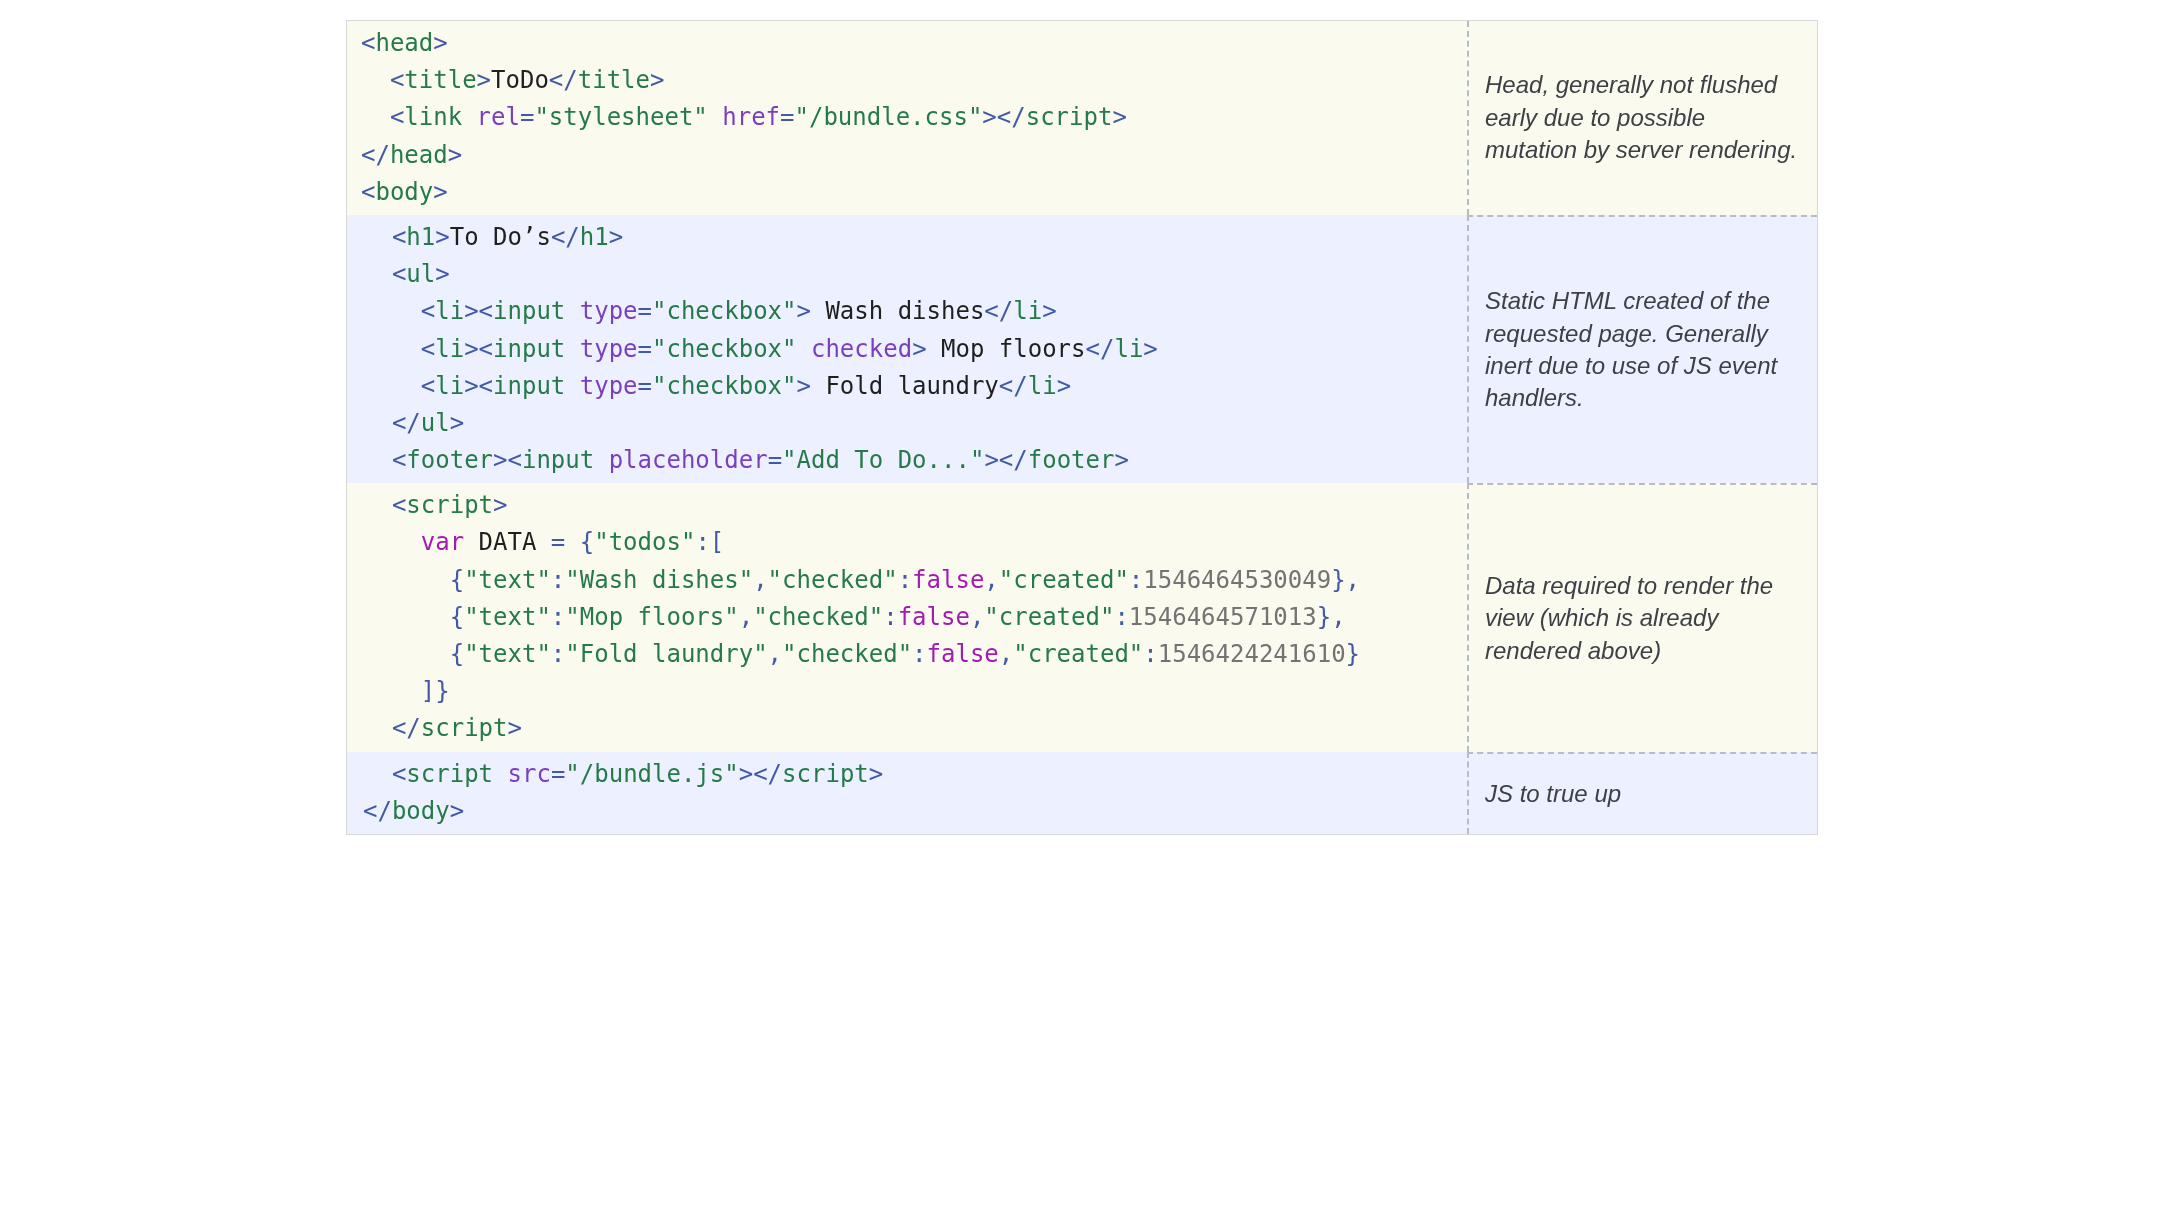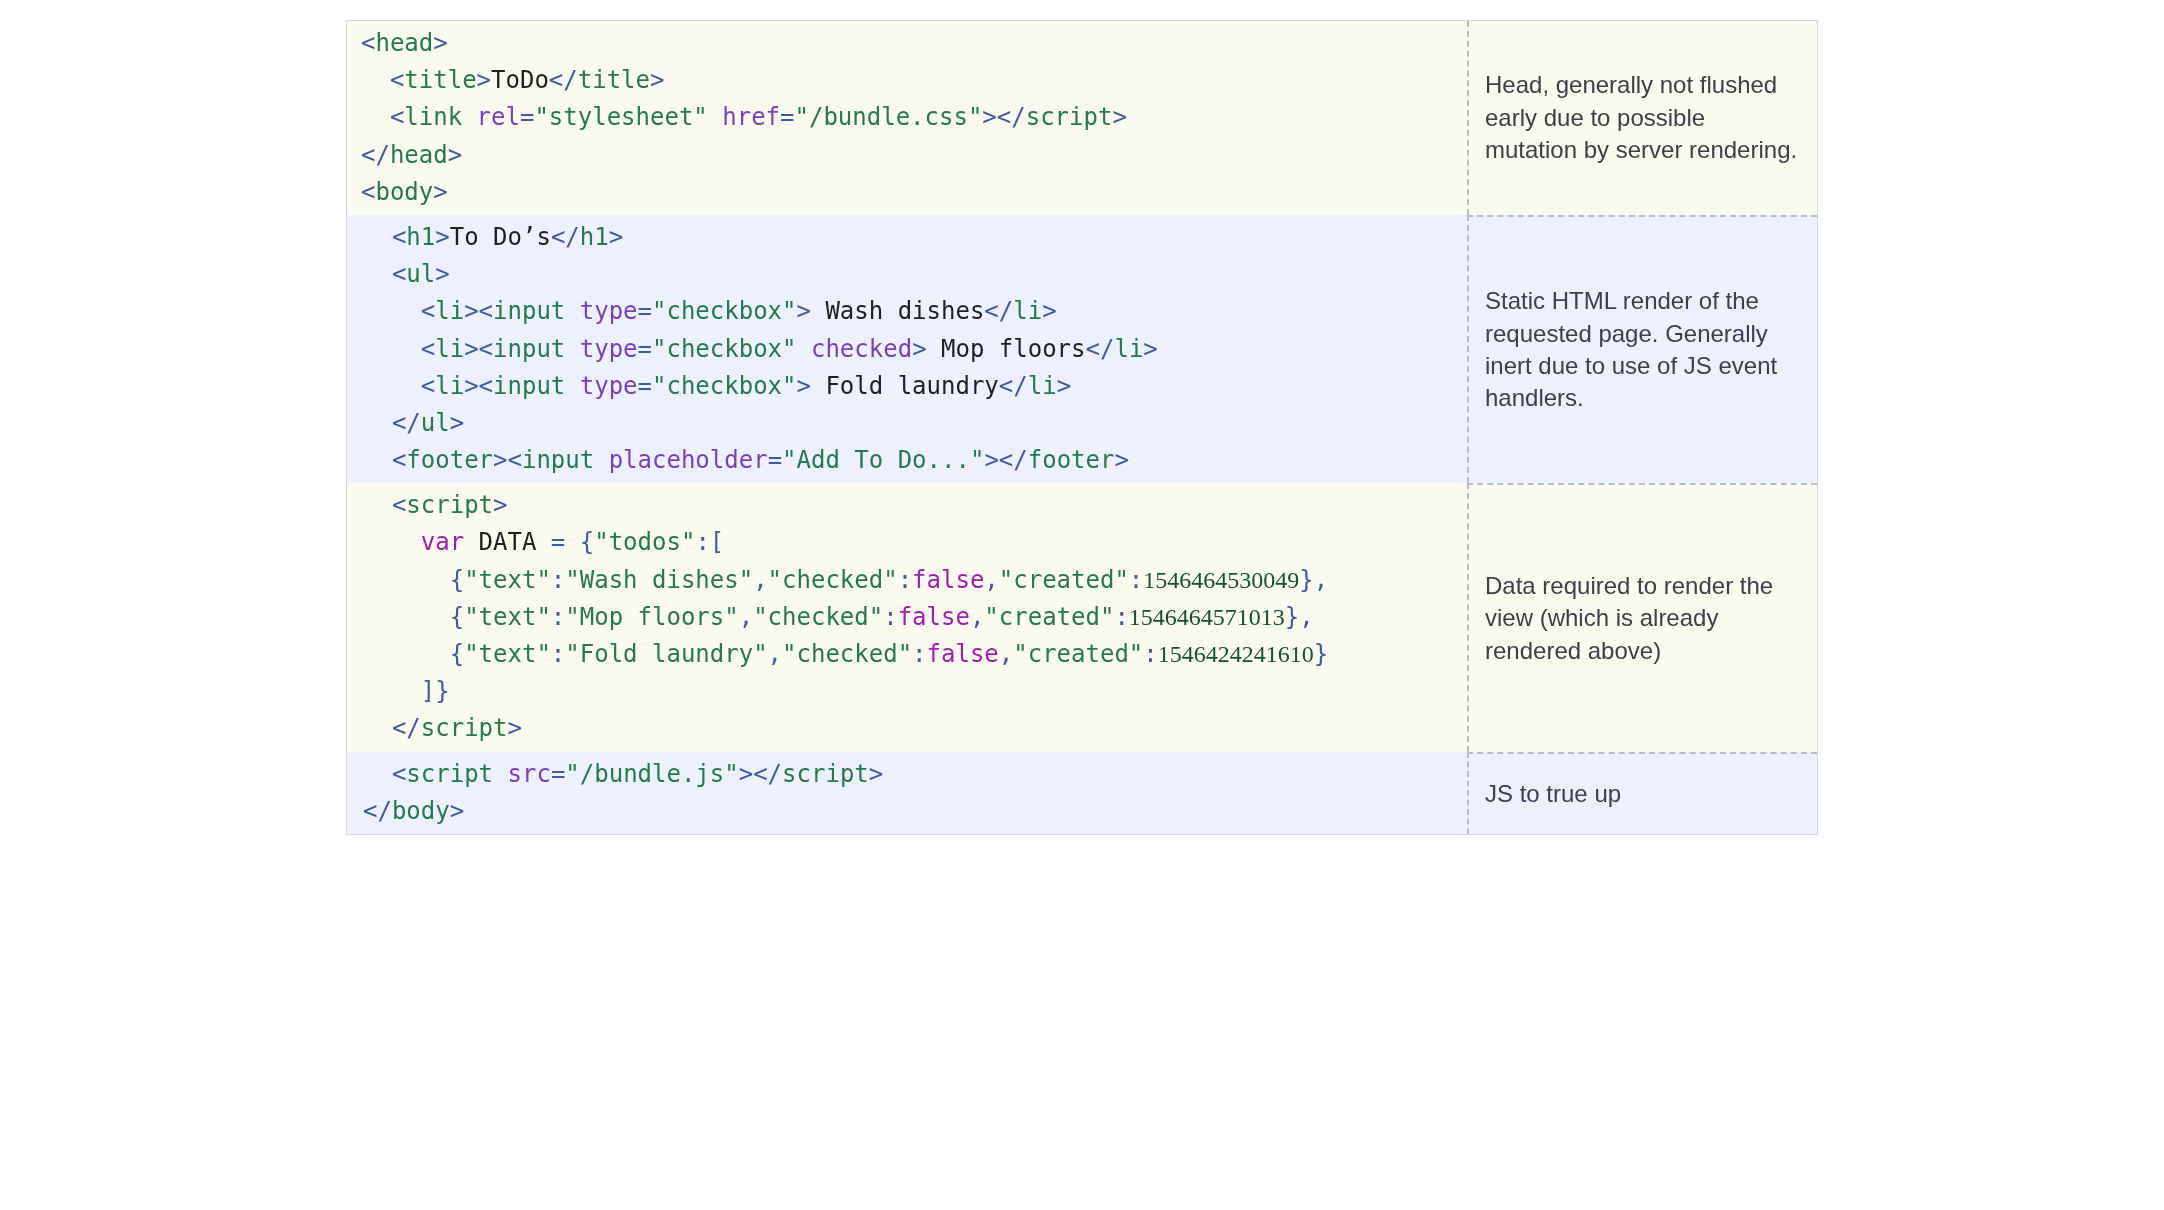--- a/index.html
+++ b/index.html
@@ -42,32 +42,33 @@
   .note {
     width: 316px;
     flex: 0 0 316px;
     padding: 12px 16px 12px 16px;
     color: #3d4046;
     font-size: 24px;
     line-height: 1.35;
     border-left: 2px dashed #b7bdc6;
     display: flex;
     align-items: center;
+    font-style: italic;
   }
   .band-yellow { background: #fbfaef; }
   .band-blue   { background: #edf1ff; }
   .row + .row .note { border-top: 2px dashed #b7bdc6; }
   .row:first-child .note { border-top: none; }
 
   
   .p  { color: #425aa5; }   
   .t  { color: #267a4a; }   
   .a  { color: #7a3fbf; }   
   .s  { color: #267a4a; }   
-  .n  { color: #14532d; font-family: Liberation Serif, serif; }   
+  .n  { color: #737373; }   
   .k  { color: #a21caf; }   
   .id { color: #1f1f1f; }   
 </style>
 </head>
 <body>
 
 <div class="wrap" id="wrap">
     <div class="row band-yellow">
       <div class="code"><span class="p">&lt;</span><span class="t">head</span><span class="p">&gt;</span><span class="id">
   </span><span class="p">&lt;</span><span class="t">title</span><span class="p">&gt;</span><span class="id">ToDo</span><span class="p">&lt;/</span><span class="t">title</span><span class="p">&gt;</span><span class="id">
@@ -77,21 +78,21 @@
       <div class="note">Head, generally not flushed early due to possible mutation by server rendering.</div>
     </div>
     <div class="row band-blue">
       <div class="code"><span class="id">  </span><span class="p">&lt;</span><span class="t">h1</span><span class="p">&gt;</span><span class="id">To Do’s</span><span class="p">&lt;/</span><span class="t">h1</span><span class="p">&gt;</span><span class="id">
   </span><span class="p">&lt;</span><span class="t">ul</span><span class="p">&gt;</span><span class="id">
     </span><span class="p">&lt;</span><span class="t">li</span><span class="p">&gt;</span><span class="p">&lt;</span><span class="t">input</span><span class="id"> </span><span class="a">type</span><span class="p">=</span><span class="s">"checkbox"</span><span class="p">&gt;</span><span class="id"> Wash dishes</span><span class="p">&lt;/</span><span class="t">li</span><span class="p">&gt;</span><span class="id">
     </span><span class="p">&lt;</span><span class="t">li</span><span class="p">&gt;</span><span class="p">&lt;</span><span class="t">input</span><span class="id"> </span><span class="a">type</span><span class="p">=</span><span class="s">"checkbox"</span><span class="id"> </span><span class="a">checked</span><span class="p">&gt;</span><span class="id"> Mop floors</span><span class="p">&lt;/</span><span class="t">li</span><span class="p">&gt;</span><span class="id">
     </span><span class="p">&lt;</span><span class="t">li</span><span class="p">&gt;</span><span class="p">&lt;</span><span class="t">input</span><span class="id"> </span><span class="a">type</span><span class="p">=</span><span class="s">"checkbox"</span><span class="p">&gt;</span><span class="id"> Fold laundry</span><span class="p">&lt;/</span><span class="t">li</span><span class="p">&gt;</span><span class="id">
   </span><span class="p">&lt;/</span><span class="t">ul</span><span class="p">&gt;</span><span class="id">
   </span><span class="p">&lt;</span><span class="t">footer</span><span class="p">&gt;</span><span class="p">&lt;</span><span class="t">input</span><span class="id"> </span><span class="a">placeholder</span><span class="p">=</span><span class="s">"Add To Do..."</span><span class="p">&gt;</span><span class="p">&lt;/</span><span class="t">footer</span><span class="p">&gt;</span></div>
-      <div class="note">Static HTML render of the requested page. Generally inert due to use of JS event handlers.</div>
+      <div class="note">Static HTML created of the requested page. Generally inert due to use of JS event handlers.</div>
     </div>
     <div class="row band-yellow">
       <div class="code"><span class="id">  </span><span class="p">&lt;</span><span class="t">script</span><span class="p">&gt;</span><span class="id">
     </span><span class="k">var</span><span class="id"> DATA </span><span class="p">=</span><span class="id"> </span><span class="p">{</span><span class="s">"todos"</span><span class="p">:[</span><span class="id">
       </span><span class="p">{</span><span class="s">"text"</span><span class="p">:</span><span class="s">"Wash dishes"</span><span class="p">,</span><span class="s">"checked"</span><span class="p">:</span><span class="k">false</span><span class="p">,</span><span class="s">"created"</span><span class="p">:</span><span class="n">1546464530049</span><span class="p">},</span><span class="id">
       </span><span class="p">{</span><span class="s">"text"</span><span class="p">:</span><span class="s">"Mop floors"</span><span class="p">,</span><span class="s">"checked"</span><span class="p">:</span><span class="k">false</span><span class="p">,</span><span class="s">"created"</span><span class="p">:</span><span class="n">1546464571013</span><span class="p">},</span><span class="id">
       </span><span class="p">{</span><span class="s">"text"</span><span class="p">:</span><span class="s">"Fold laundry"</span><span class="p">,</span><span class="s">"checked"</span><span class="p">:</span><span class="k">false</span><span class="p">,</span><span class="s">"created"</span><span class="p">:</span><span class="n">1546424241610</span><span class="p">}</span><span class="id">
     </span><span class="p">]}</span><span class="id">
   </span><span class="p">&lt;/</span><span class="t">script</span><span class="p">&gt;</span></div>
       <div class="note">Data required to render the view (which is already rendered above)</div>

